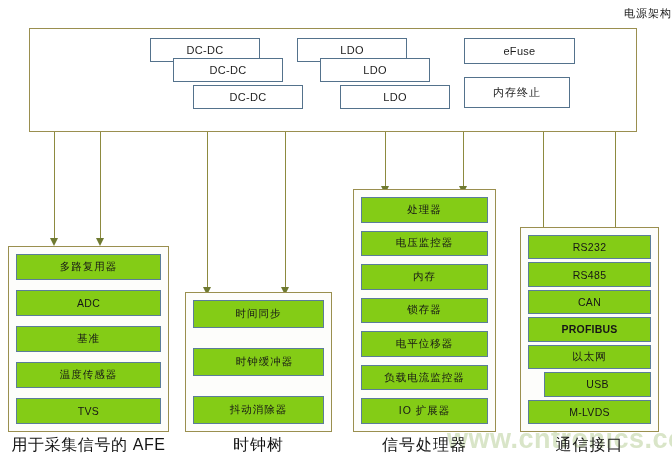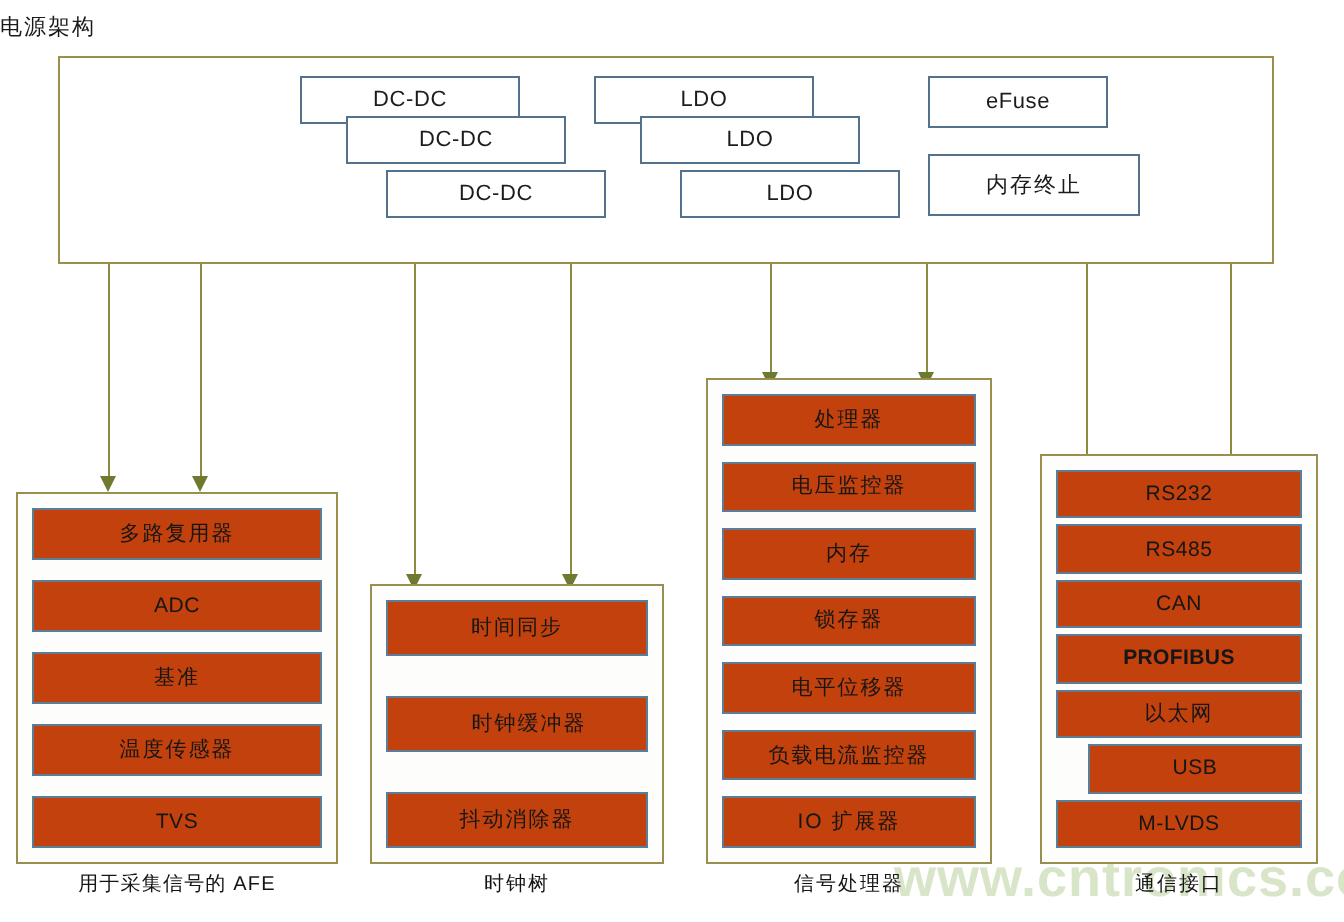--- a/index.html
+++ b/index.html
@@ -22,21 +22,21 @@
     color:#d9e5c8;
     white-space:nowrap;
     z-index:1;
     font-family:"Liberation Sans","DejaVu Sans",sans-serif;
   }
 
   
   .diagram-title{
     position:absolute;
     left:0;top:6px;width:672px;
-    text-align:left;
+    text-align:right;
     font-size:11px;
     color:#1a1a1a;
     letter-spacing:1px;
     z-index:4;
   }
 
   
   .power-box{
     position:absolute;
     left:29px; top:28px;
@@ -90,37 +90,37 @@
   }
   .group-inner{
     position:absolute;
     left:7px; right:7px; top:7px; bottom:7px;
     display:flex;
     flex-direction:column;
     justify-content:space-between;
   }
   .item{
     border:1.2px solid #5b7d99;
-    background:#c2410c;
+    background:#84cc16;
     box-sizing:border-box;
     display:flex;
     align-items:center;
     justify-content:center;
     font-size:10.5px;
     color:#161616;
     letter-spacing:.3px;
     white-space:nowrap;
   }
   .item.cjk{letter-spacing:1px;font-size:10.5px;}
   .item.bold{font-weight:bold;letter-spacing:.2px;}
 
   .group-caption{
     position:absolute;
     text-align:center;
-    font-size:10px;
+    font-size:16px;
     color:#141414;
     letter-spacing:1px;
     white-space:nowrap;
     z-index:4;
   }
   .group-caption.latinmix{letter-spacing:.6px;}
 </style>
 </head>
 <body>
 
@@ -144,21 +144,21 @@
       </div>
       <div class="supply" style="left: 297px; top: 38px; width: 110px; height: 24px;">
         <span>LDO</span>
       </div>
       <div class="supply" style="left: 320px; top: 58px; width: 110px; height: 24px;">
         <span>LDO</span>
       </div>
       <div class="supply" style="left: 340px; top: 85px; width: 110px; height: 24px;">
         <span>LDO</span>
       </div>
-      <div class="supply" style="left: 464px; top: 38px; width: 90px; height: 26px;">
+      <div class="supply" style="left: 464px; top: 38px; width: 111px; height: 26px;">
         <span>eFuse</span>
       </div>
       <div class="supply cjk" style="left: 464px; top: 77px; width: 106px; height: 31px;">
         <span>内存终止</span>
       </div>
     </div>
   <div id="arrows-layer">
       <div class="arrow" style="left: 54px; top: 132px; height: 114px;">
         <div class="shaft" style="height: 107px;"></div>
         <div class="head" style="top: 106px;"></div>

